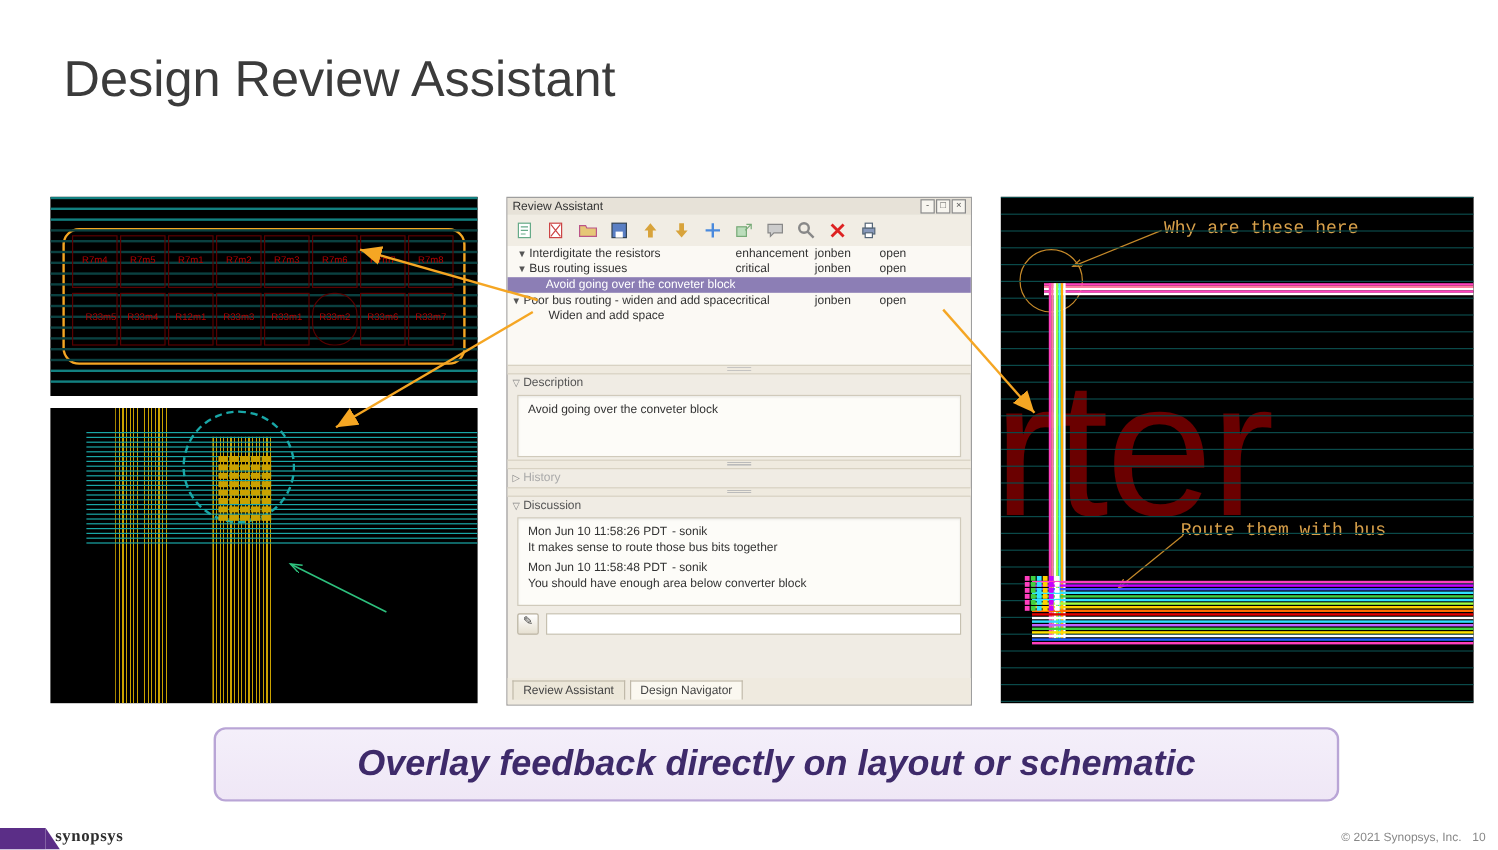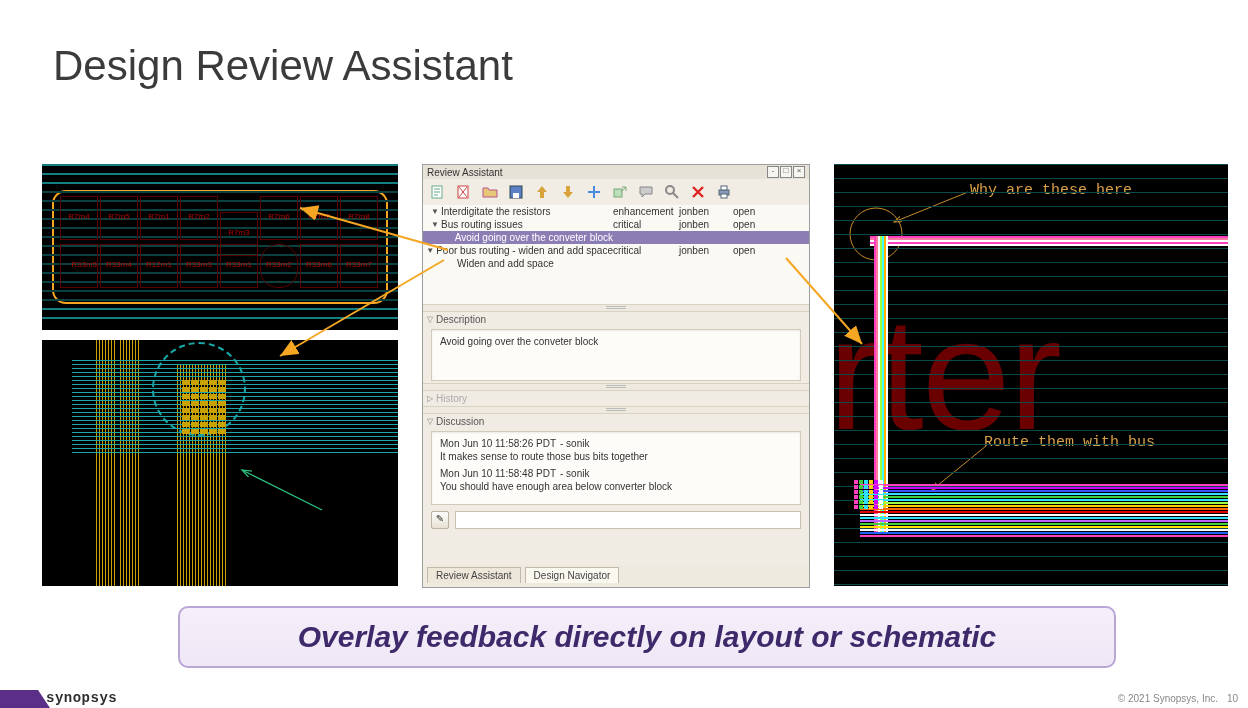--- a/index.html
+++ b/index.html
@@ -395,21 +395,21 @@
           <div class="hstripe" style="top: 108px; background: rgb(10, 64, 64);"></div>
           <div class="hstripe" style="top: 117px; background: rgb(10, 64, 64);"></div>
           <div class="hstripe" style="top: 126px; background: rgb(10, 64, 64);"></div>
           <div class="hstripe" style="top: 135px; background: rgb(10, 64, 64);"></div>
           <div class="hstripe" style="top: 144px; background: rgb(18, 128, 128);"></div>
           <div class="hstripe" style="top: 153px; background: rgb(18, 128, 128);"></div>
           <div class="cell" style="left: 18px; top: 32px; width: 36px; height: 42px;">R7m4</div>
           <div class="cell" style="left: 58px; top: 32px; width: 36px; height: 42px;">R7m5</div>
           <div class="cell" style="left: 98px; top: 32px; width: 36px; height: 42px;">R7m1</div>
           <div class="cell" style="left: 138px; top: 32px; width: 36px; height: 42px;">R7m2</div>
-          <div class="cell" style="left: 178px; top: 48px; width: 36px; height: 42px;">R7m3</div>
+          <div class="cell" style="left: 178px; top: 32px; width: 36px; height: 42px;">R7m3</div>
           <div class="cell" style="left: 218px; top: 32px; width: 36px; height: 42px;">R7m6</div>
           <div class="cell" style="left: 258px; top: 32px; width: 36px; height: 42px;">R7m7</div>
           <div class="cell" style="left: 298px; top: 32px; width: 36px; height: 42px;">R7m8</div>
           <div class="cell" style="left: 18px; top: 80px; width: 36px; height: 42px; text-align: right;">R33m5</div>
           <div class="cell" style="left: 58px; top: 80px; width: 36px; height: 42px;">R33m4</div>
           <div class="cell" style="left: 98px; top: 80px; width: 36px; height: 42px;">R12m1</div>
           <div class="cell" style="left: 138px; top: 80px; width: 36px; height: 42px;">R33m3</div>
           <div class="cell" style="left: 178px; top: 80px; width: 36px; height: 42px;">R33m1</div>
           <div class="cell" style="left: 218px; top: 80px; width: 36px; height: 42px; border-radius: 18px;">R33m2</div>
           <div class="cell" style="left: 258px; top: 80px; width: 36px; height: 42px; text-align: center;">R33m6</div>
@@ -802,18 +802,18 @@
     <line x1="786" y1="258" x2="862" y2="344" stroke="#f5a623" stroke-width="2" marker-end="url(#oah2)"></line>
     <line x1="448" y1="250" x2="300" y2="208" stroke="#f5a623" stroke-width="2" marker-end="url(#oah2)"></line>
   </svg>
 
   <div class="banner">
     <div class="banner-text">Overlay feedback directly on layout or schematic</div>
   </div>
 
   <div class="foot-bar"></div>
   <div class="foot-logo">
-    <span class="low-s" style="text-transform:none;font-family:Liberation Mono, monospace;font-weight:700">synopsys</span>
+    <span class="low-s" style="text-transform:none;font-family:Liberation Serif, serif;font-weight:700">synopsys</span>
   </div>
   <div class="foot-right">© 2021 Synopsys, Inc.</div>
   <div class="foot-pg">10</div>
 
 </div>
 
 </body></html>

